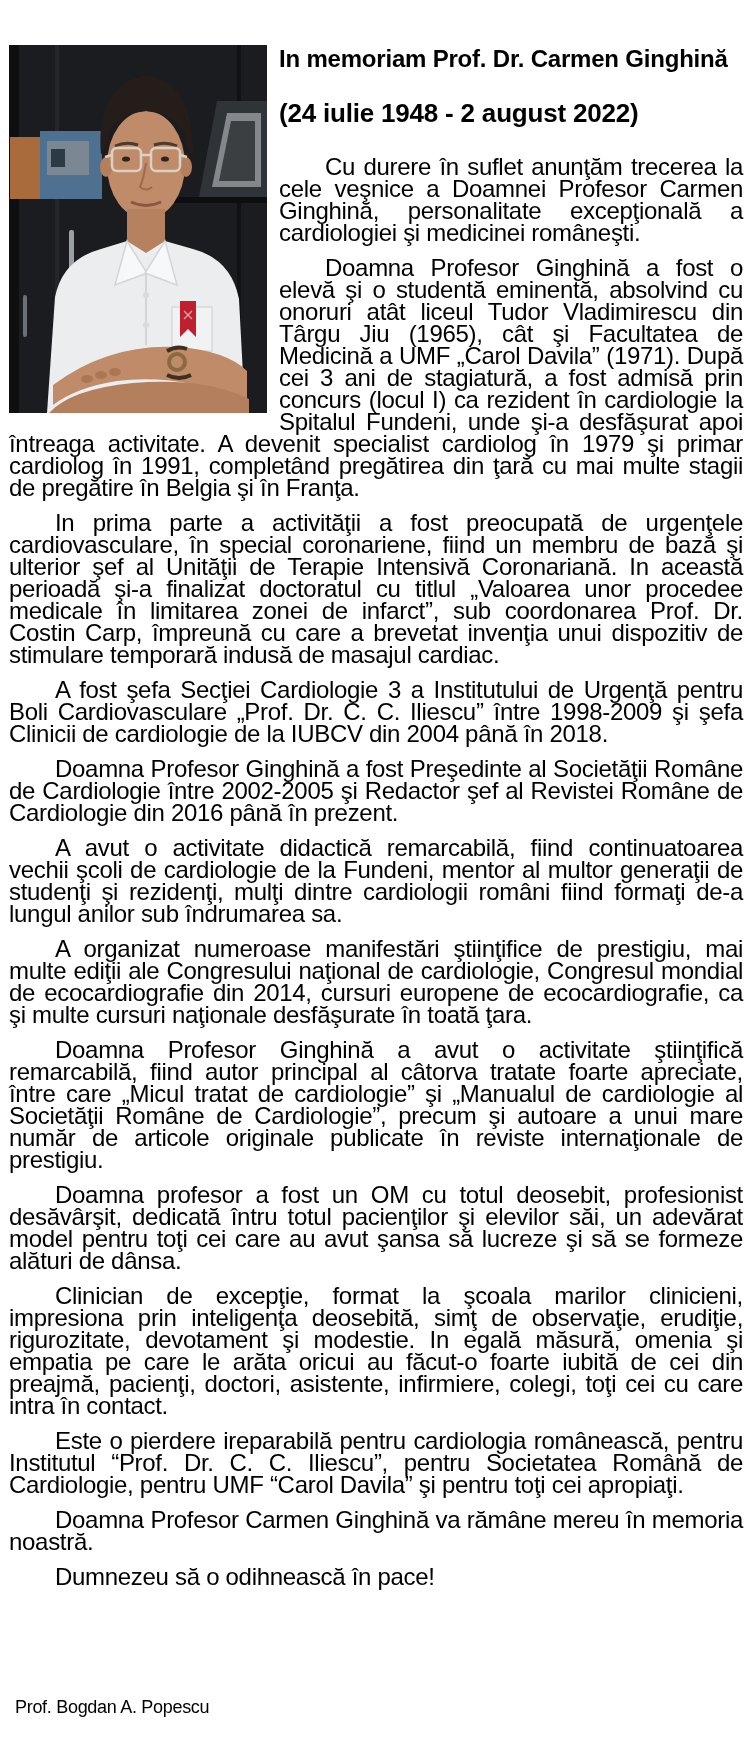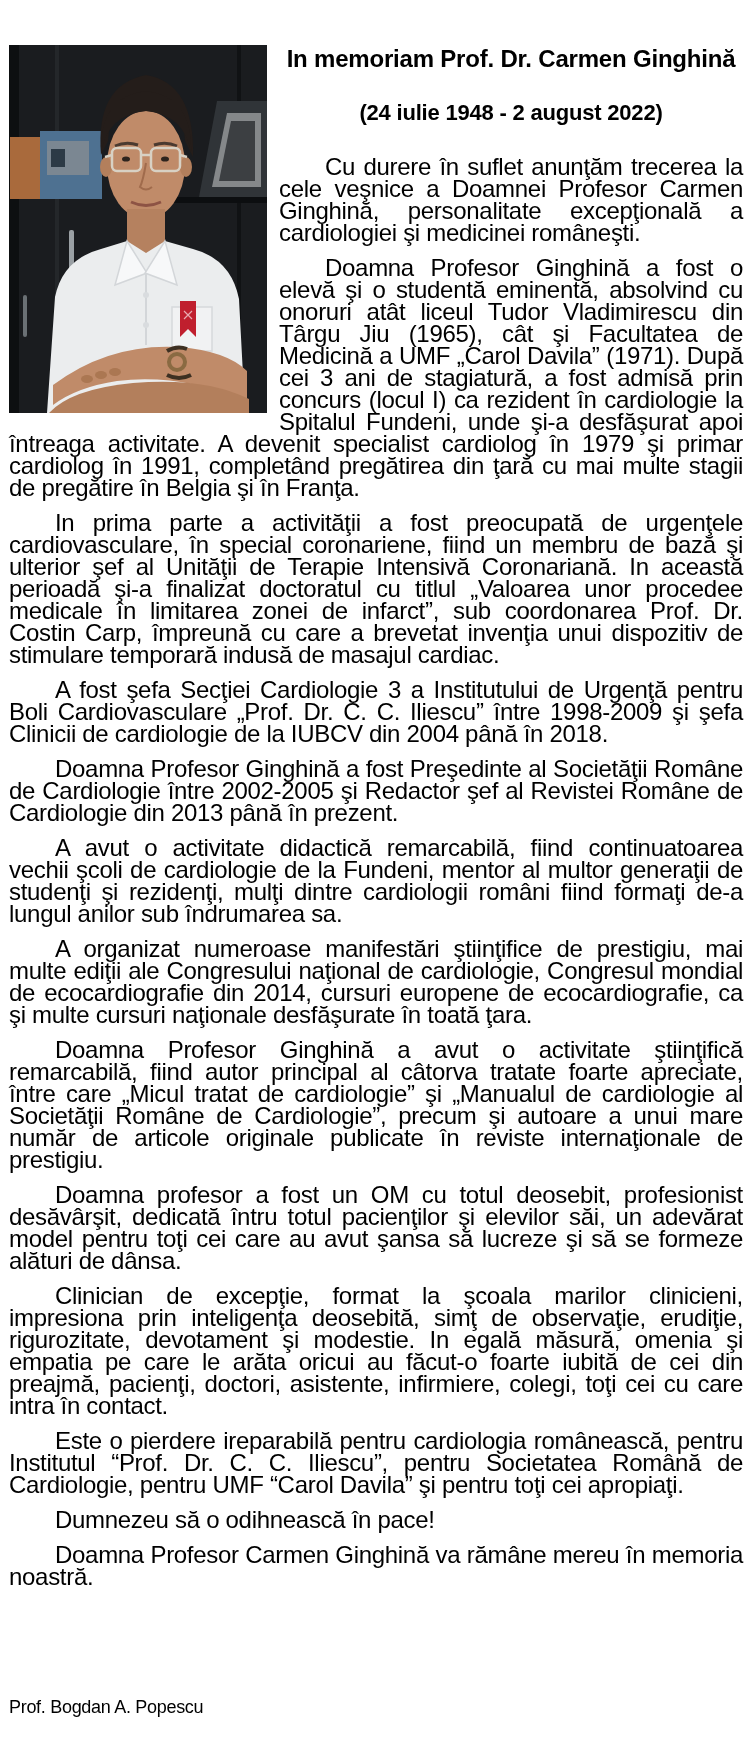--- a/index.html
+++ b/index.html
@@ -18,44 +18,43 @@
   .portrait{
     float:left;
     width:258px;
     height:368px;
     margin:0 12px 8px 0;
     display:block;
   }
   .doc-title{
     font-size:24px;
     font-weight:bold;
-    text-align:center;
     margin:0 0 27px 0;
     line-height:28px;
     letter-spacing:-0.2px;
   }
   .doc-subtitle{
-    font-size:22px;
+    font-size:26px;
     font-weight:bold;
-    text-align:center;
+    text-align:left;
     margin:0 0 30px 0;
     line-height:26px;
     letter-spacing:-0.2px;
   }
   .body-par{
     font-size:24px;
     line-height:22px;
     letter-spacing:-0.3px;
     text-align:justify;
     text-indent:46px;
     margin:0 0 13px 0;
   }
   .signature{
     position:absolute;
-    left:9px;
+    left:15px;
     bottom:26px;
     font-size:18px;
     letter-spacing:-0.3px;
   }
 </style>
 </head>
 <body>
 
 <div class="page">
 
@@ -148,25 +147,25 @@
     </g>
   </svg>
 
   <div class="doc-title">In memoriam Prof. Dr. Carmen Ginghină</div>
   <div class="doc-subtitle">(24 iulie 1948 - 2 august 2022)</div>
 
   <p class="body-par">Cu durere în suflet anunţăm trecerea la cele veşnice a Doamnei Profesor Carmen Ginghină, personalitate excepţională a cardiologiei şi medicinei româneşti.</p>
   <p class="body-par">Doamna Profesor Ginghină a fost o elevă şi o studentă eminentă, absolvind cu onoruri atât liceul Tudor Vladimirescu din Târgu Jiu (1965), cât şi Facultatea de Medicină a UMF „Carol Davila” (1971). După cei 3 ani de stagiatură, a fost admisă prin concurs (locul I) ca rezident în cardiologie la Spitalul Fundeni, unde şi-a desfăşurat apoi întreaga activitate. A devenit specialist cardiolog în 1979 şi primar cardiolog în 1991, completând pregătirea din ţară cu mai multe stagii de pregătire în Belgia şi în Franţa.</p>
   <p class="body-par">In prima parte a activităţii a fost preocupată de urgenţele cardiovasculare, în special coronariene, fiind un membru de bază şi ulterior şef al Unităţii de Terapie Intensivă Coronariană. In această perioadă şi-a finalizat doctoratul cu titlul „Valoarea unor procedee medicale în limitarea zonei de infarct”, sub coordonarea Prof. Dr. Costin Carp, împreună cu care a brevetat invenţia unui dispozitiv de stimulare temporară indusă de masajul cardiac.</p>
   <p class="body-par">A fost şefa Secţiei Cardiologie 3 a Institutului de Urgenţă pentru Boli Cardiovasculare „Prof. Dr. C. C. Iliescu” între 1998-2009 şi şefa Clinicii de cardiologie de la IUBCV din 2004 până în 2018.</p>
-  <p class="body-par">Doamna Profesor Ginghină a fost Preşedinte al Societăţii Române de Cardiologie între 2002-2005 şi Redactor şef al Revistei Române de Cardiologie din 2013 până în prezent.</p>
+  <p class="body-par">Doamna Profesor Ginghină a fost Preşedinte al Societăţii Române de Cardiologie între 2002-2005 şi Redactor şef al Revistei Române de Cardiologie din 2016 până în prezent.</p>
   <p class="body-par">A avut o activitate didactică remarcabilă, fiind continuatoarea vechii şcoli de cardiologie de la Fundeni, mentor al multor generaţii de studenţi şi rezidenţi, mulţi dintre cardiologii români fiind formaţi de-a lungul anilor sub îndrumarea sa.</p>
   <p class="body-par">A organizat numeroase manifestări ştiinţifice de prestigiu, mai multe ediţii ale Congresului naţional de cardiologie, Congresul mondial de ecocardiografie din 2014, cursuri europene de ecocardiografie, ca şi multe cursuri naţionale desfăşurate în toată ţara.</p>
   <p class="body-par">Doamna Profesor Ginghină a avut o activitate ştiinţifică remarcabilă, fiind autor principal al câtorva tratate foarte apreciate, între care „Micul tratat de cardiologie” şi „Manualul de cardiologie al Societăţii Române de Cardiologie”, precum şi autoare a unui mare număr de articole originale publicate în reviste internaţionale de prestigiu.</p>
   <p class="body-par">Doamna profesor a fost un OM cu totul deosebit, profesionist desăvârşit, dedicată întru totul pacienţilor şi elevilor săi, un adevărat model pentru toţi cei care au avut şansa să lucreze şi să se formeze alături de dânsa.</p>
   <p class="body-par">Clinician de excepţie, format la şcoala marilor clinicieni, impresiona prin inteligenţa deosebită, simţ de observaţie, erudiţie, rigurozitate, devotament şi modestie. In egală măsură, omenia şi empatia pe care le arăta oricui au făcut-o foarte iubită de cei din preajmă, pacienţi, doctori, asistente, infirmiere, colegi, toţi cei cu care intra în contact.</p>
   <p class="body-par">Este o pierdere ireparabilă pentru cardiologia românească, pentru Institutul “Prof. Dr. C. C. Iliescu”, pentru Societatea Română de Cardiologie, pentru UMF “Carol Davila” şi pentru toţi cei apropiaţi.</p>
+  <p class="body-par">Doamna Profesor Carmen Ginghină va rămâne mereu în memoria noastră.</p>
   <p class="body-par">Dumnezeu să o odihnească în pace!</p>
-  <p class="body-par">Doamna Profesor Carmen Ginghină va rămâne mereu în memoria noastră.</p>
 
   <div class="signature">Prof. Bogdan A. Popescu</div>
 
 </div>
 
 </body></html>

